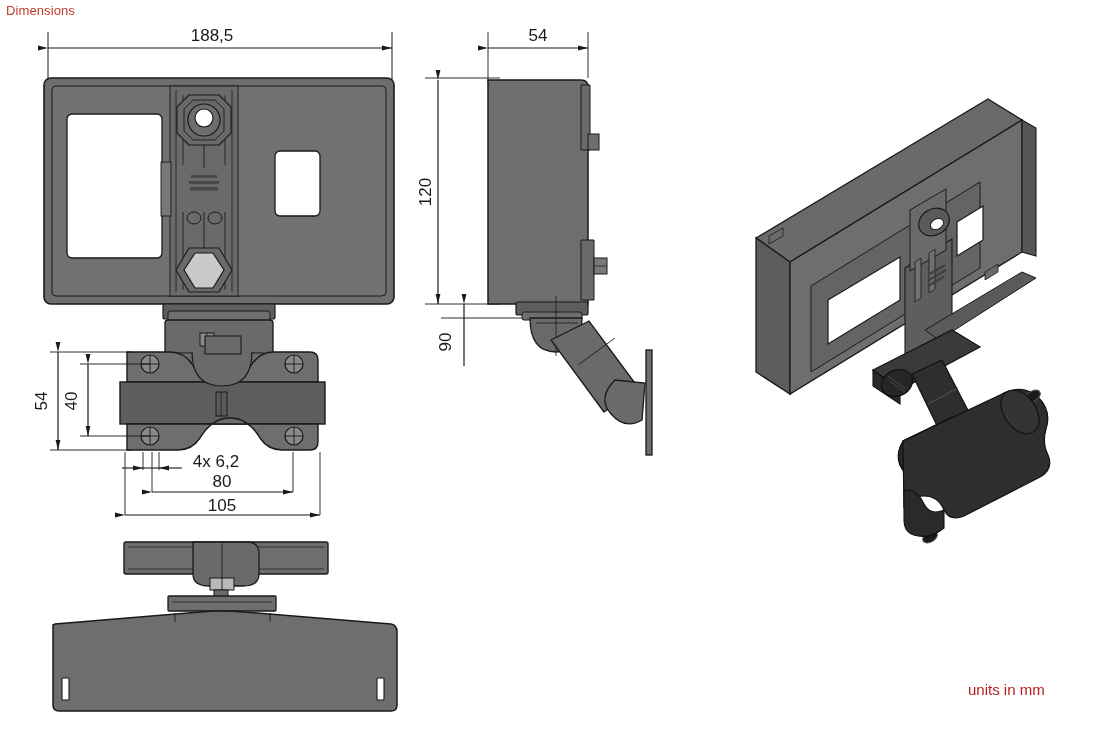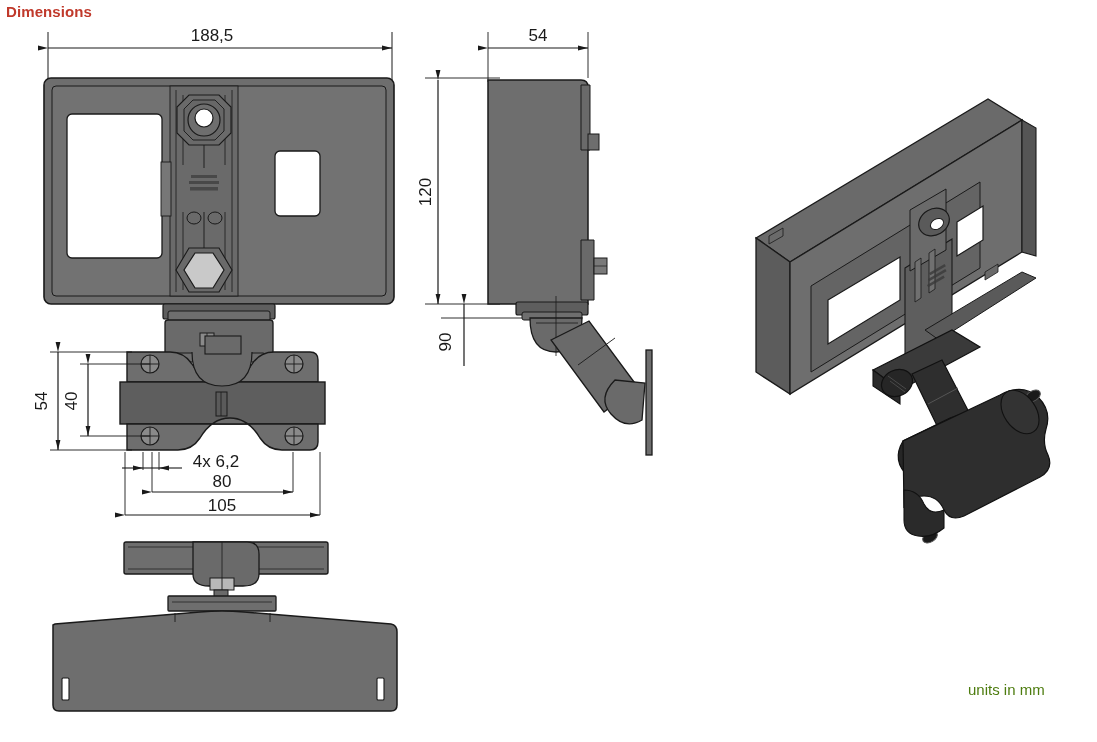--- a/index.html
+++ b/index.html
@@ -12,33 +12,33 @@
     width: 1097px; height: 742px;
     position: relative; overflow: hidden;
     font-family: "Liberation Sans", sans-serif;
   }
   #stage { position: absolute; inset: 0; }
 
   
   .section-title {
     position: absolute;
     left: 6px; top: 3px;
-    font-size: 15px;
-    font-weight: bold;
+    font-size: 13px;
+    font-weight: normal;
     color: #c0392b;
     letter-spacing: 0.1px;
     white-space: nowrap;
   }
 
   
   .units-note {
     position: absolute;
     left: 968px; top: 681px;
     font-size: 15px;
-    color: #4d7c0f;
+    color: #b91c1c;
     white-space: nowrap;
   }
 
   
   #drawing { position: absolute; left: 0; top: 0; }
 
   
   .dimtext {
     font-family: "Liberation Sans", sans-serif;
     font-size: 17px;

